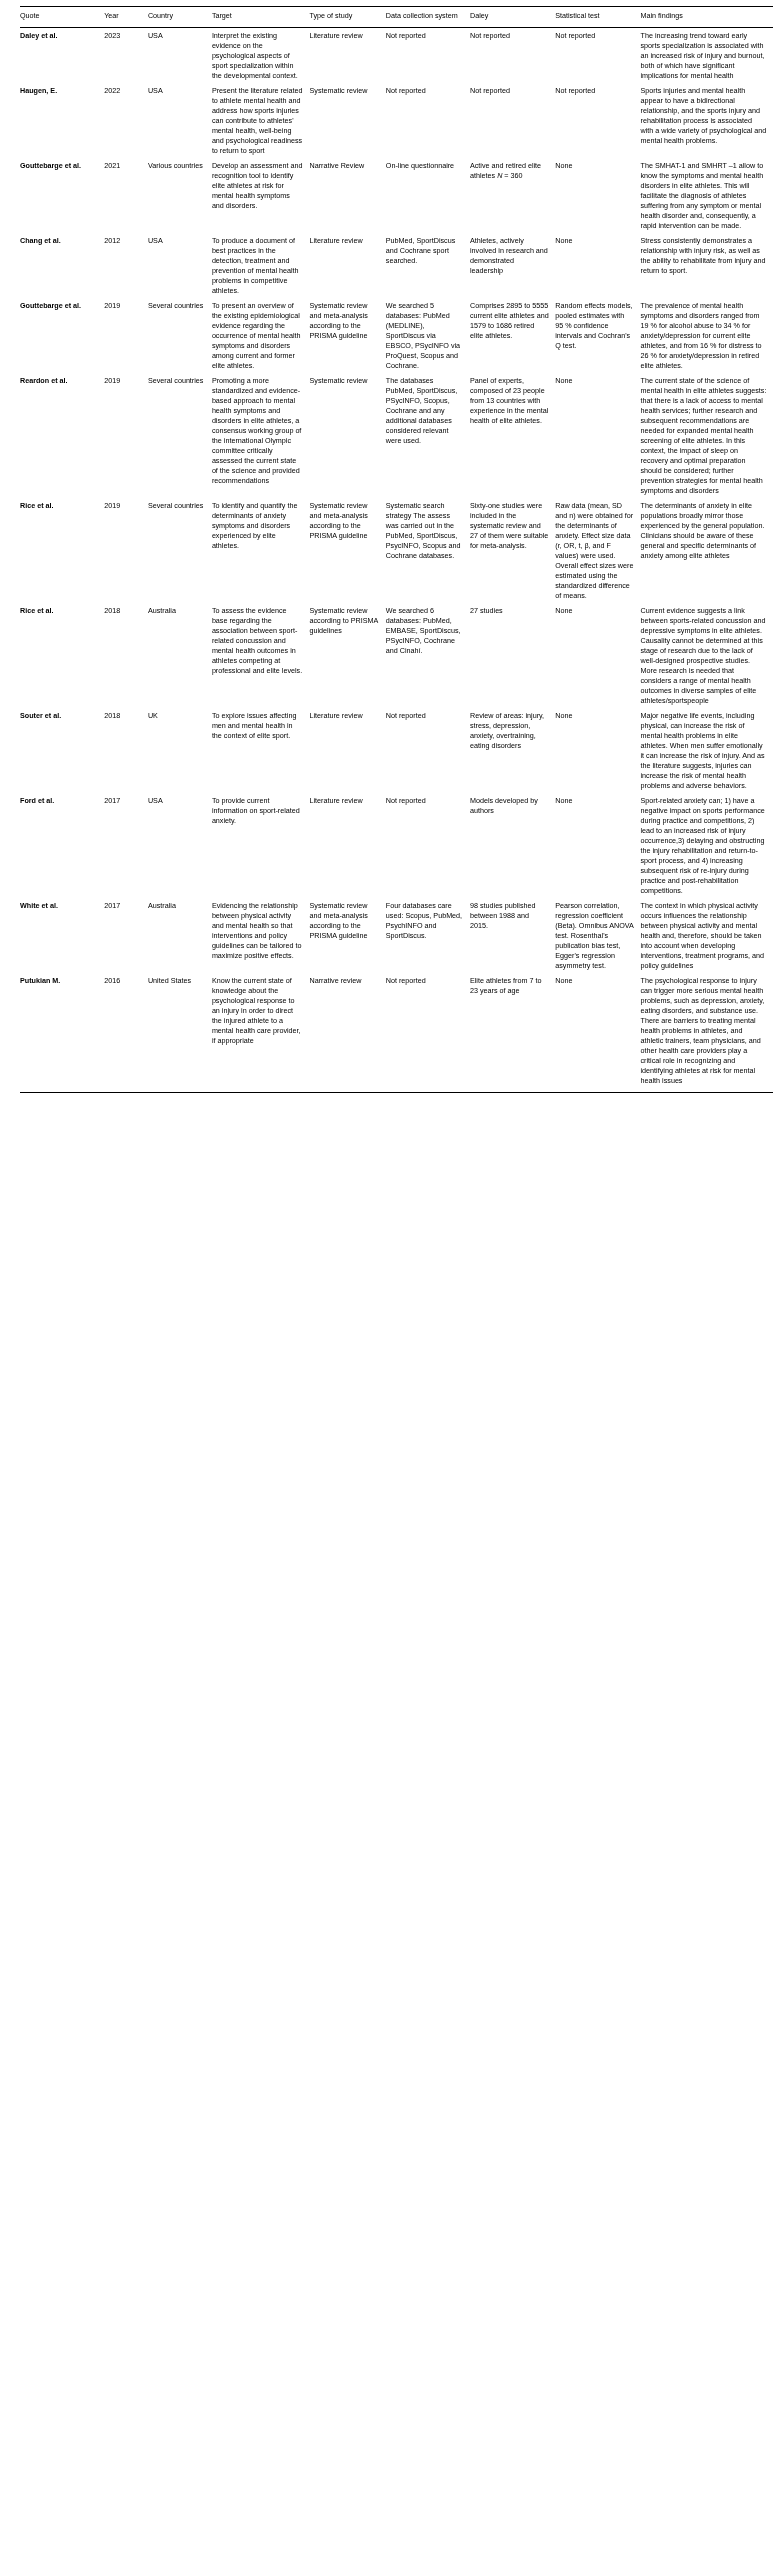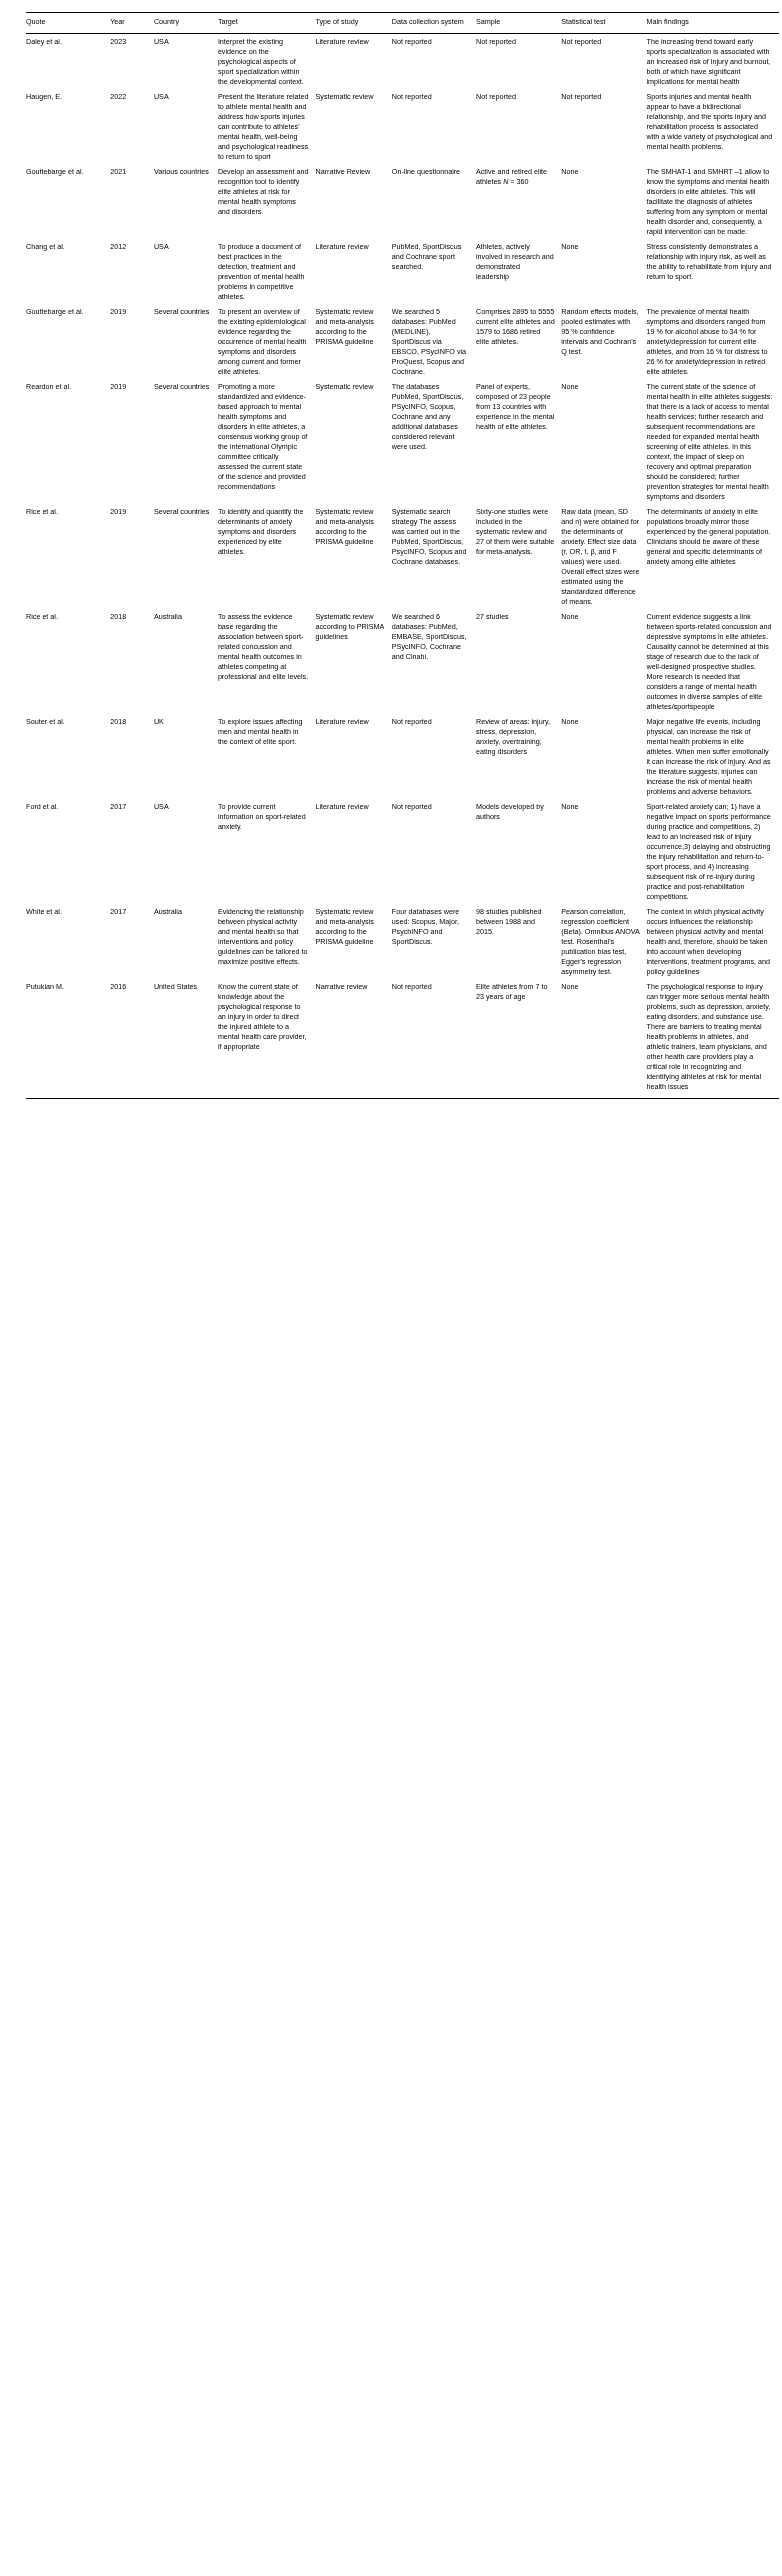--- a/index.html
+++ b/index.html
@@ -8,21 +8,21 @@
     background: #ffffff;
   }
   body {
     font-family: "Liberation Sans", sans-serif;
     color: #000000;
     width: 782px;
   }
   .page {
     width: 664px;
     box-sizing: border-box;
-    padding: 12px;
+    padding: 6px;
     background: #ffffff;
   }
   table.study-table {
     width: 753px;
     margin-left: 14px;
     border-collapse: collapse;
     table-layout: fixed;
     font-size: 7.2px;
     line-height: 10px;
   }
@@ -43,21 +43,21 @@
     font-size: 7.2px;
     line-height: 10px;
     word-wrap: break-word;
     overflow-wrap: break-word;
   }
   tbody tr.data-row.last-row td {
     border-bottom: 1.4px solid #000;
     padding-bottom: 6.3px;
   }
   td.col-quote {
-    font-weight: normal;
+    font-weight: bold;
   }
   .c-quote  { width: 75px; }
   .c-year   { width: 39px;  }
   .c-country{ width: 57px;  }
   .c-target { width: 87px; }
   .c-type   { width: 68px; }
   .c-data   { width: 75px; }
   .c-sample { width: 76px; }
   .c-stat   { width: 76px; }
   .c-main   { width: 118px; }
@@ -80,21 +80,21 @@
         <col class="c-main">
     </colgroup>
     <thead>
       <tr class="header-row">
         <th>Quote</th>
         <th>Year</th>
         <th>Country</th>
         <th>Target</th>
         <th>Type of study</th>
         <th>Data collection system</th>
-        <th>Sample</th>
+        <th>Daley</th>
         <th>Statistical test</th>
         <th>Main findings</th>
       </tr>
     </thead>
     <tbody id="table-body">
         <tr class="data-row">
           <td class="col-quote">Daley et al.</td>
           <td class="col-year">2023</td>
           <td class="col-country">USA</td>
           <td class="col-target">Interpret the existing evidence on the psychological aspects of sport specialization within the developmental context.</td>
@@ -202,21 +202,21 @@
           <td class="col-sample">Models developed by authors</td>
           <td class="col-stat">None</td>
           <td class="col-main">Sport-related anxiety can; 1) have a negative impact on sports performance during practice and competitions, 2) lead to an increased risk of injury occurrence,3) delaying and obstructing the injury rehabilitation and return-to-sport process, and 4) increasing subsequent risk of re-injury during practice and post-rehabilitation competitions.</td>
         </tr>
         <tr class="data-row">
           <td class="col-quote">White et al.</td>
           <td class="col-year">2017</td>
           <td class="col-country">Australia</td>
           <td class="col-target">Evidencing the relationship between physical activity and mental health so that interventions and policy guidelines can be tailored to maximize positive effects.</td>
           <td class="col-type">Systematic review and meta-analysis according to the PRISMA guideline</td>
-          <td class="col-data">Four databases were used: Scopus, Major, PsychINFO and SportDiscus.</td>
+          <td class="col-data">Four databases care used: Scopus, PubMed, PsychINFO and SportDiscus.</td>
           <td class="col-sample">98 studies published between 1988 and 2015.</td>
           <td class="col-stat">Pearson correlation, regression coefficient (Beta). Omnibus ANOVA test. Rosenthal's publication bias test, Egger's regression asymmetry test.</td>
           <td class="col-main">The context in which physical activity occurs influences the relationship between physical activity and mental health and, therefore, should be taken into account when developing interventions, treatment programs, and policy guidelines</td>
         </tr>
         <tr class="data-row last-row">
           <td class="col-quote">Putukian M.</td>
           <td class="col-year">2016</td>
           <td class="col-country">United States</td>
           <td class="col-target">Know the current state of knowledge about the psychological response to an injury in order to direct the injured athlete to a mental health care provider, if appropriate</td>
           <td class="col-type">Narrative review</td>

